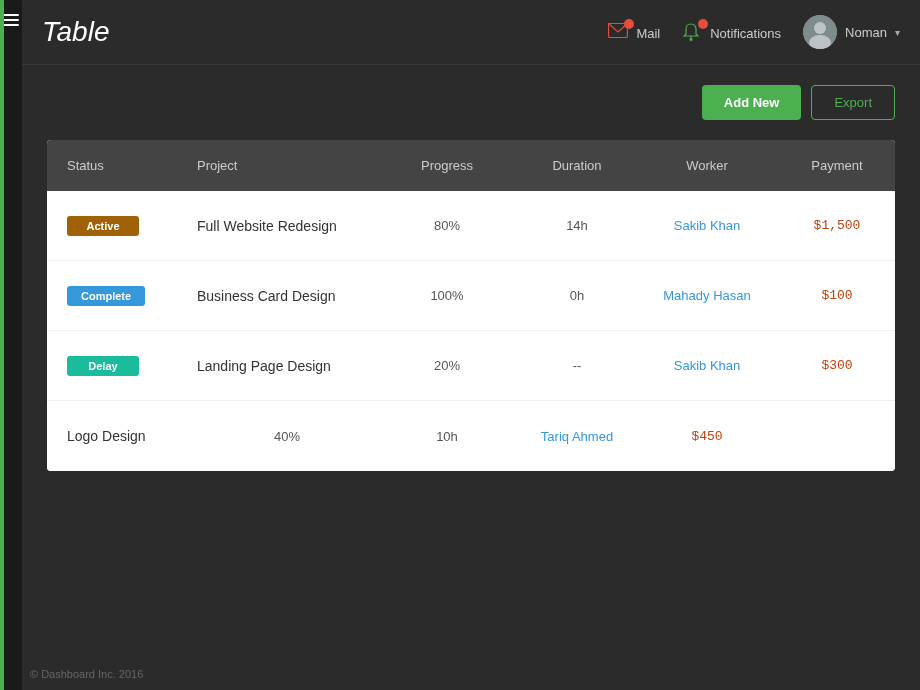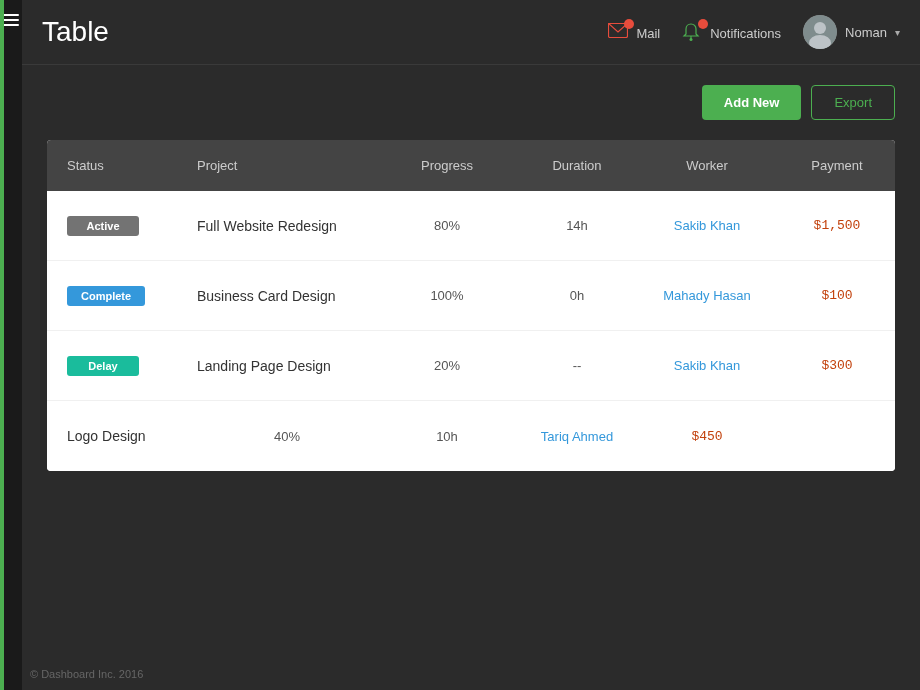--- a/index.html
+++ b/index.html
@@ -53,20 +53,21 @@
       display: flex;
       align-items: center;
       padding: 0 20px;
       border-bottom: 1px solid #3a3a3a;
     }
     #page-title {
       font-size: 28px;
       font-weight: 300;
       color: #fff;
       flex: 1;
+      font-style: italic;
     }
 
     
     .header-right {
       display: flex;
       align-items: center;
       gap: 22px;
     }
     .header-nav-item {
       display: flex;
@@ -233,21 +234,21 @@
     .status-badge {
       display: inline-block;
       padding: 4px 14px;
       border-radius: 3px;
       color: #fff;
       font-size: 11px;
       font-weight: 600;
       text-align: center;
       min-width: 72px;
     }
-    .badge-active { background: #737373; }
+    .badge-active { background: #a16207; }
     .badge-complete { background: #3498db; }
     .badge-delay { background: #1abc9c; }
     .badge-stop { background: #e74c3c; }
 
     
     #footer {
       position: absolute;
       bottom: 10px;
       left: 30px;
       color: #666;

